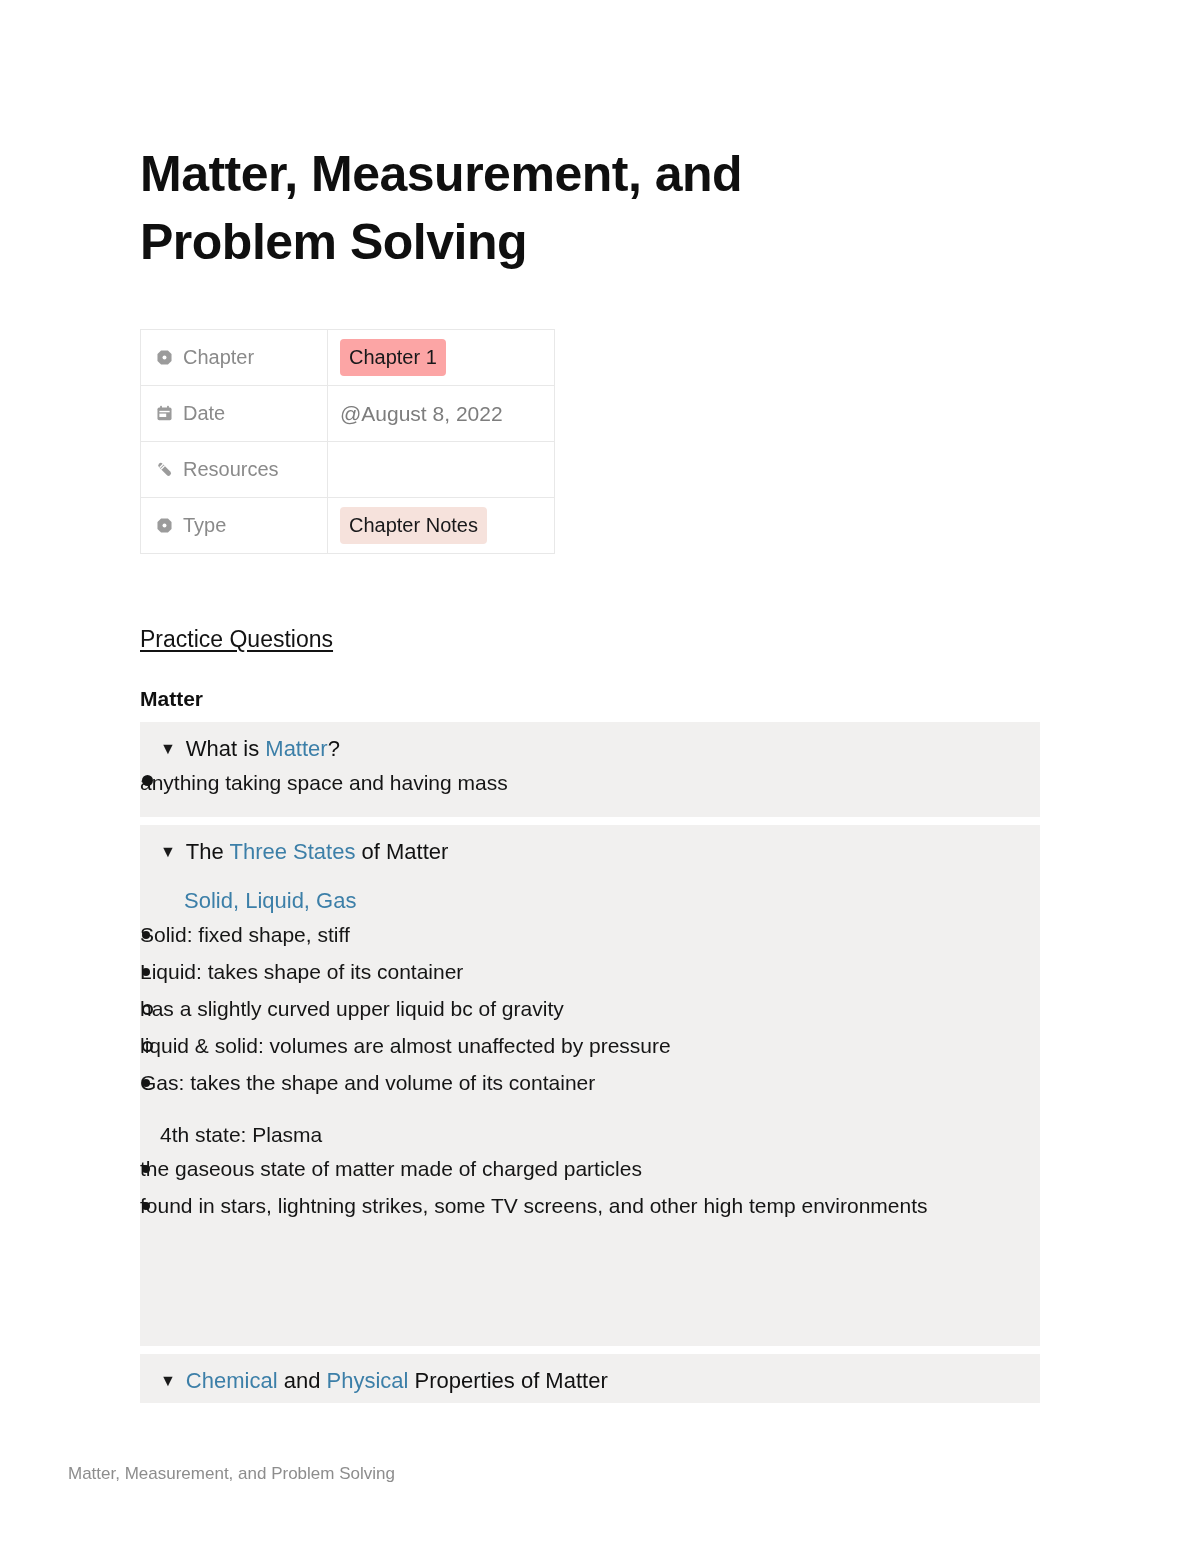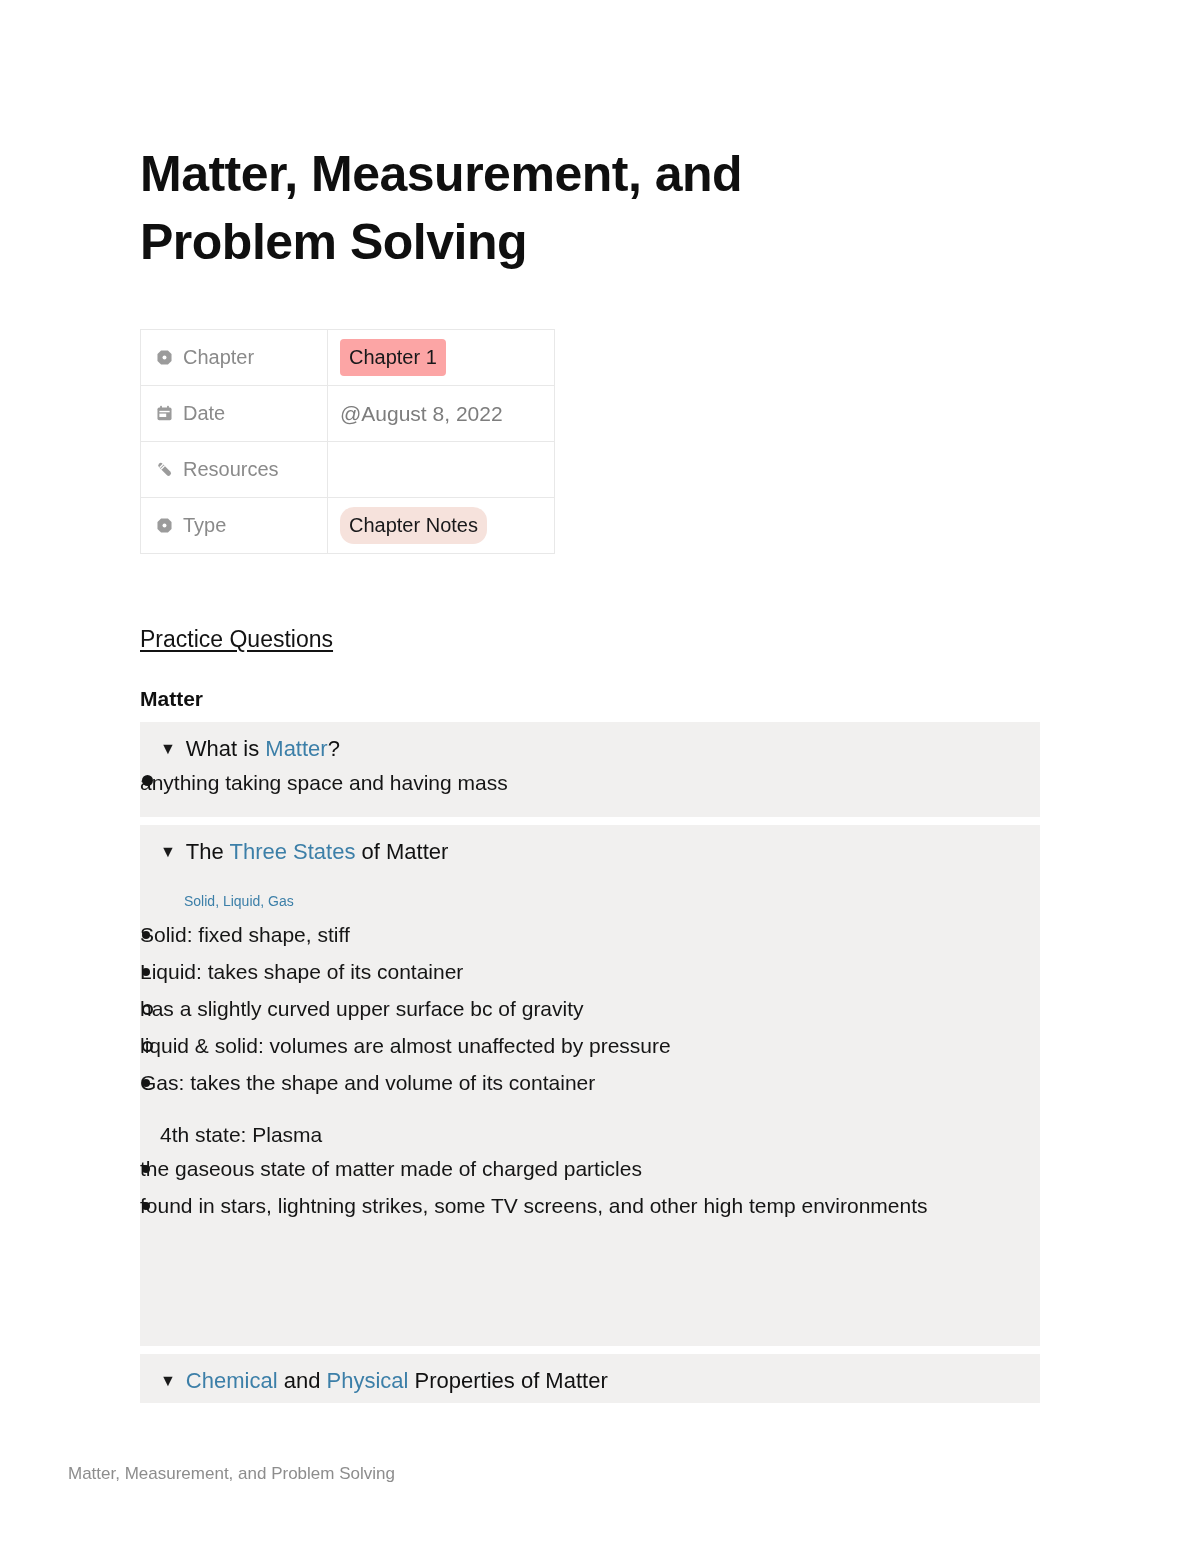--- a/index.html
+++ b/index.html
@@ -84,21 +84,21 @@
   .tag {
     display: inline-block;
     font-size: 20px;
     line-height: 1;
     padding: 8px 9px 9px;
     border-radius: 4px;
     color: #18181a;
     white-space: nowrap;
   }
   .tag-gray { background: #fca5a5; }
-  .tag-pink { background: #f6e2dc; border-radius: 14px; }
+  .tag-pink { background: #f6e2dc; }
 
   .checkbox-empty {
     display: inline-block;
     width: 18px;
     height: 18px;
     border: 3px solid #2e2e2e;
     background: #ffffff;
     box-sizing: content-box;
     vertical-align: middle;
     margin-top: 2px;
@@ -149,21 +149,21 @@
     flex: none;
   }
   .toggle-title {
     font-size: 22px;
     line-height: 30px;
     color: #111111;
   }
   .blue { color: #3c7fa8; }
 
   .sub-line-blue {
-    font-size: 14px;
+    font-size: 22px;
     line-height: 30px;
     color: #3c7fa8;
     padding-left: 44px;
     padding-top: 19px;
   }
   .plain-line {
     font-size: 21px;
     line-height: 30px;
     color: #161616;
     padding-left: 20px;
@@ -356,21 +356,21 @@
 
     <div class="sub-line-blue">Solid, Liquid, Gas</div>
 
     <ul class="bl lvl-1">
       <li>
         <span class="wrap-txt">Solid: fixed shape, stiff</span>
       </li>
       <li>
         <span class="wrap-txt">Liquid: takes shape of its container</span>
         <ul class="bl lvl-2">
-          <li><span>has a slightly curved upper surface bc of gravity</span></li>
+          <li><span>has a slightly curved upper liquid bc of gravity</span></li>
           <li><span>liquid &amp; solid: volumes are almost unaffected by pressure</span></li>
         </ul>
       </li>
       <li>
         <span class="wrap-txt">Gas: takes the shape and volume of its container</span>
       </li>
     </ul>
 
     <div class="plain-line">4th state: Plasma</div>
 

